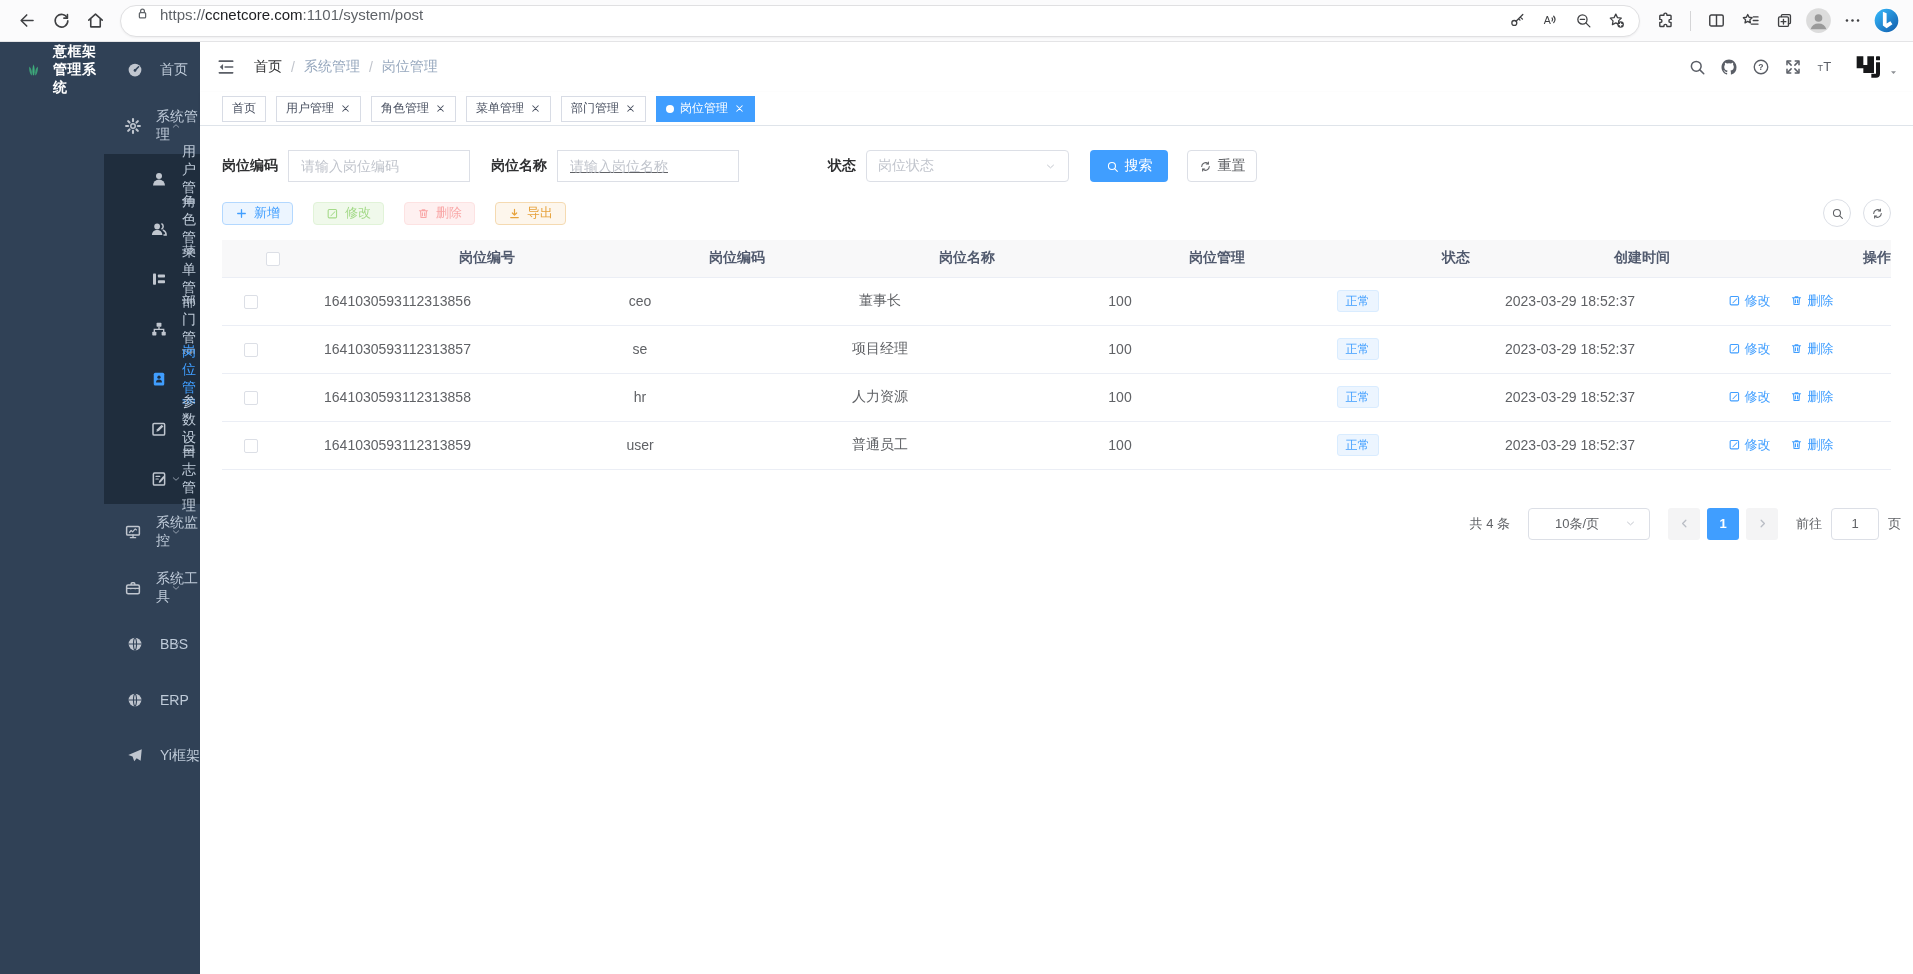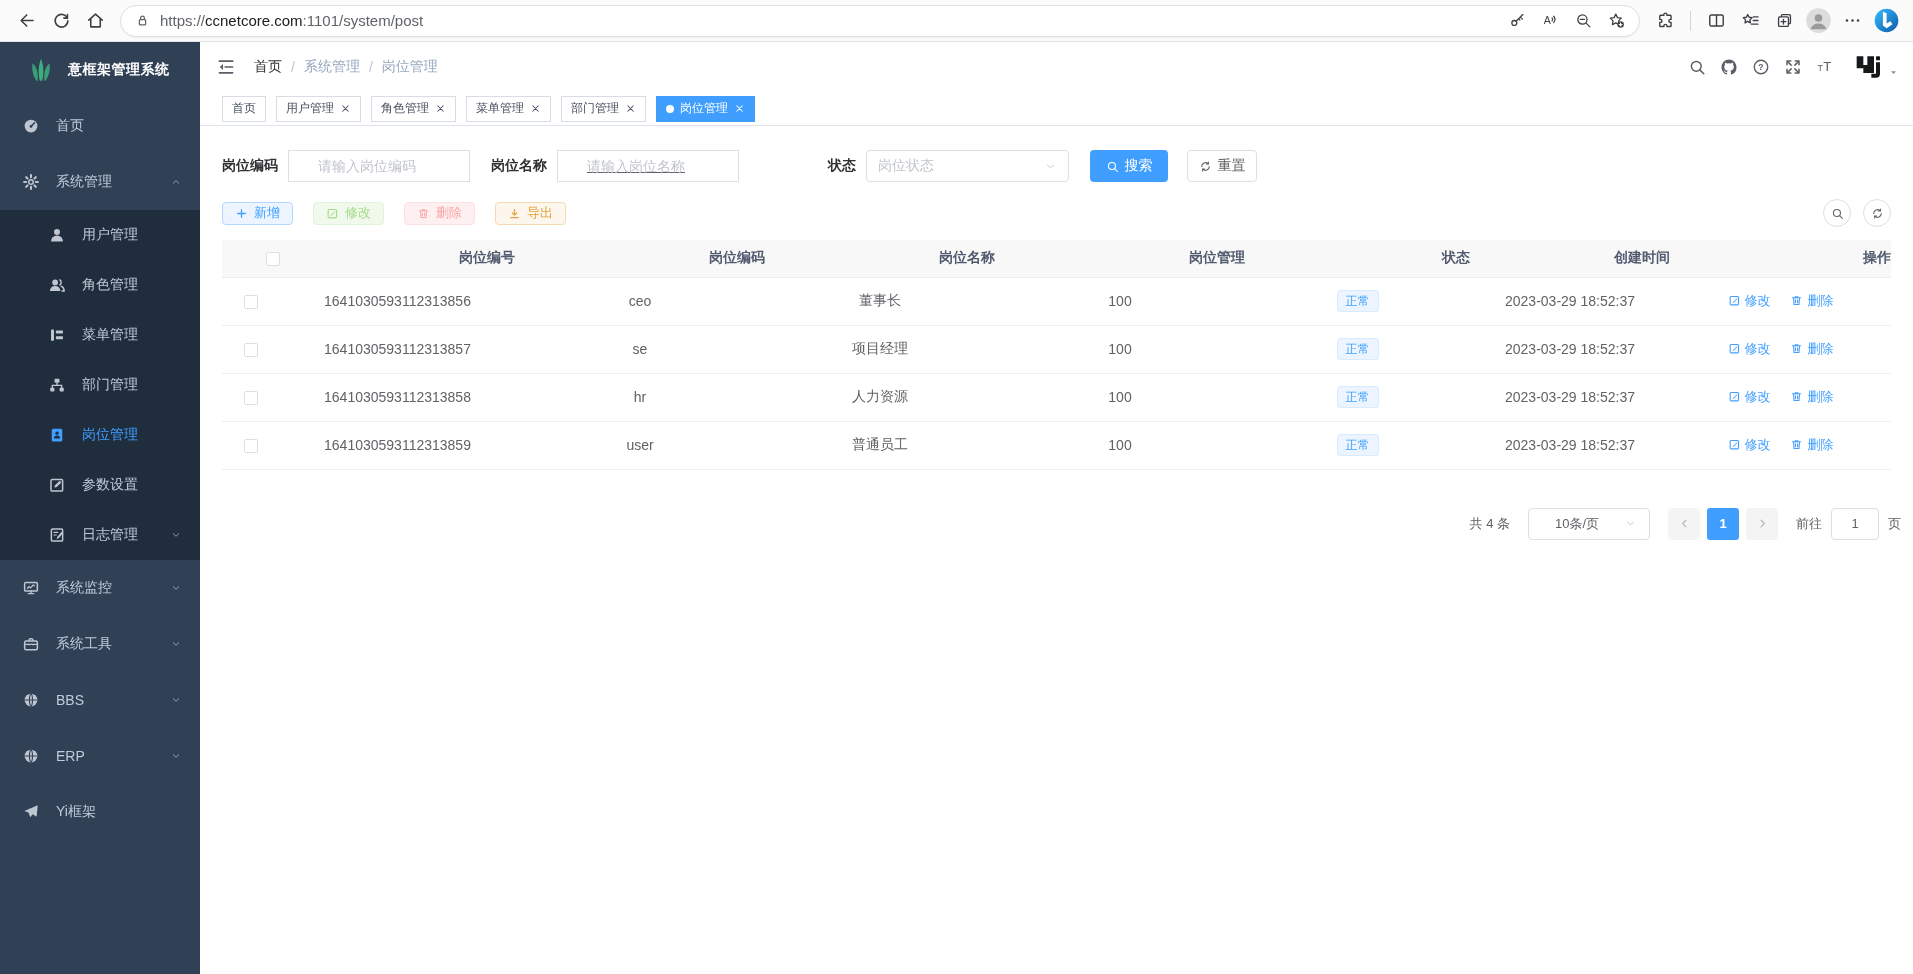--- a/index.html
+++ b/index.html
@@ -5,34 +5,34 @@
   *{box-sizing:border-box;margin:0;padding:0}
   html,body{width:1913px;height:974px;overflow:hidden;background:#fff;
     font-family:"Liberation Sans","DejaVu Sans",sans-serif;-webkit-font-smoothing:antialiased}
   svg{display:block}
   svg text{font-family:"Liberation Sans","DejaVu Sans",sans-serif}
 
   
   .browser{height:42px;background:#fbfbfc;border-bottom:1px solid #e4e4e6;display:flex;align-items:center;padding:0 10px}
   .b-btn{width:34px;height:34px;border-radius:6px;display:flex;align-items:center;justify-content:center;color:#3f4043;flex:0 0 auto;cursor:pointer}
   .b-btn svg{width:19px;height:19px}
-  .addr{flex:1;height:32px;background:#fff;border:1px solid #e0e0e2;box-shadow:0 1px 2px rgba(0,0,0,.05);border-radius:16px;display:flex;align-items:center;padding:0 14px;margin:0 8px;min-width:0;cursor:text}
+  .addr{flex:1;height:32px;background:#fff;border:1px solid #e0e0e2;box-shadow:0 1px 2px rgba(0,0,0,.05);border-radius:16px;display:flex;padding:0 14px;margin:0 8px;min-width:0;cursor:text}
   .addr .lock{color:#5f6368;flex:0 0 auto}
   .addr .lock svg{width:15px;height:15px}
   .url{flex:1;font-size:15px;margin-left:10px;white-space:nowrap;overflow:hidden}
   .u-dim{color:#5f6368}.u-host{color:#202124}
   .addr-icons{display:flex;gap:16px;color:#3f4043;align-items:center;flex:0 0 auto}
   .addr-icons svg{width:17px;height:17px}
   .b-sep{width:1px;height:20px;background:#d5d5d7;margin:0 8px;flex:0 0 auto}
   .avatar-b svg{width:27px;height:27px}
   .bing svg{width:29px;height:29px}
 
   
   .app{display:flex;height:932px}
-  .sidebar{width:200px;flex:0 0 200px;background:#304156;color:#bfcbd9;display:flex;flex-direction:column}
+  .sidebar{width:200px;flex:0 0 200px;background:#304156;color:#bfcbd9;display:flex;flex-direction:row}
   .logo{height:56px;display:flex;align-items:center;padding-left:26px;gap:12px}
   .logo svg{width:30px;height:30px}
   .logo-title{color:#fff;font-weight:700;font-size:14px;letter-spacing:.5px}
   .s-item{height:56px;display:flex;align-items:center;padding-left:20px;font-size:14px;position:relative;cursor:pointer}
   .s-item .s-ic{width:22px;margin-right:14px;display:flex;justify-content:center;color:#c0c6cf}
   .s-item svg.mi{width:18px;height:18px}
   .s-item.sub{height:50px;background:#1f2d3d;padding-left:46px}
   .s-item.active{color:#409eff}
   .s-item.active .s-ic{color:#409eff}
   .s-chev{position:absolute;right:18px;color:#9aa5b3}
@@ -63,21 +63,21 @@
   .tag.active{background:#409eff;border-color:#409eff;color:#fff}
   .tag.active .dot{display:inline-block;width:8px;height:8px;border-radius:50%;background:#fff}
   .tag .x{display:flex;color:inherit;cursor:pointer}
   .tag .x svg{width:11px;height:11px}
 
   
   .content{flex:1;padding:0 22px;background:#fff}
 
   .filter{display:flex;align-items:center;margin-top:24px;height:32px;font-size:14px}
   .f-label{font-weight:700;color:#303133;margin-right:10px;white-space:nowrap}
-  .f-input{width:182px;height:32px;border:1px solid #dcdfe6;border-radius:0;padding:0 29px;font-size:14px;color:#606266;font-family:inherit;outline:none;background:#fff}
+  .f-input{width:182px;height:32px;border:1px solid #dcdfe6;border-radius:0;padding:0 12px;font-size:14px;color:#606266;font-family:inherit;outline:none;background:#fff}
   .f-input::placeholder{color:#c0c4cc}
   .f-select{width:203px;height:32px;border:1px solid #dcdfe6;border-radius:4px;display:flex;align-items:center;justify-content:space-between;padding:0 11px;color:#c0c4cc;cursor:pointer;background:#fff}
   .f-select .chev{color:#c0c4cc;display:flex}
   .f-select .chev svg{width:13px;height:13px}
 
   .btn{display:inline-flex;align-items:center;justify-content:center;border-radius:4px;font-size:14px;gap:6px;cursor:pointer;border:1px solid transparent;font-family:inherit;white-space:nowrap}
   .btn svg{width:13px;height:13px}
   .btn-search{width:78px;height:32px;background:#409eff;color:#fff}
   .btn-reset{width:70px;height:32px;background:#fff;border-color:#dcdfe6;color:#606266}
 

